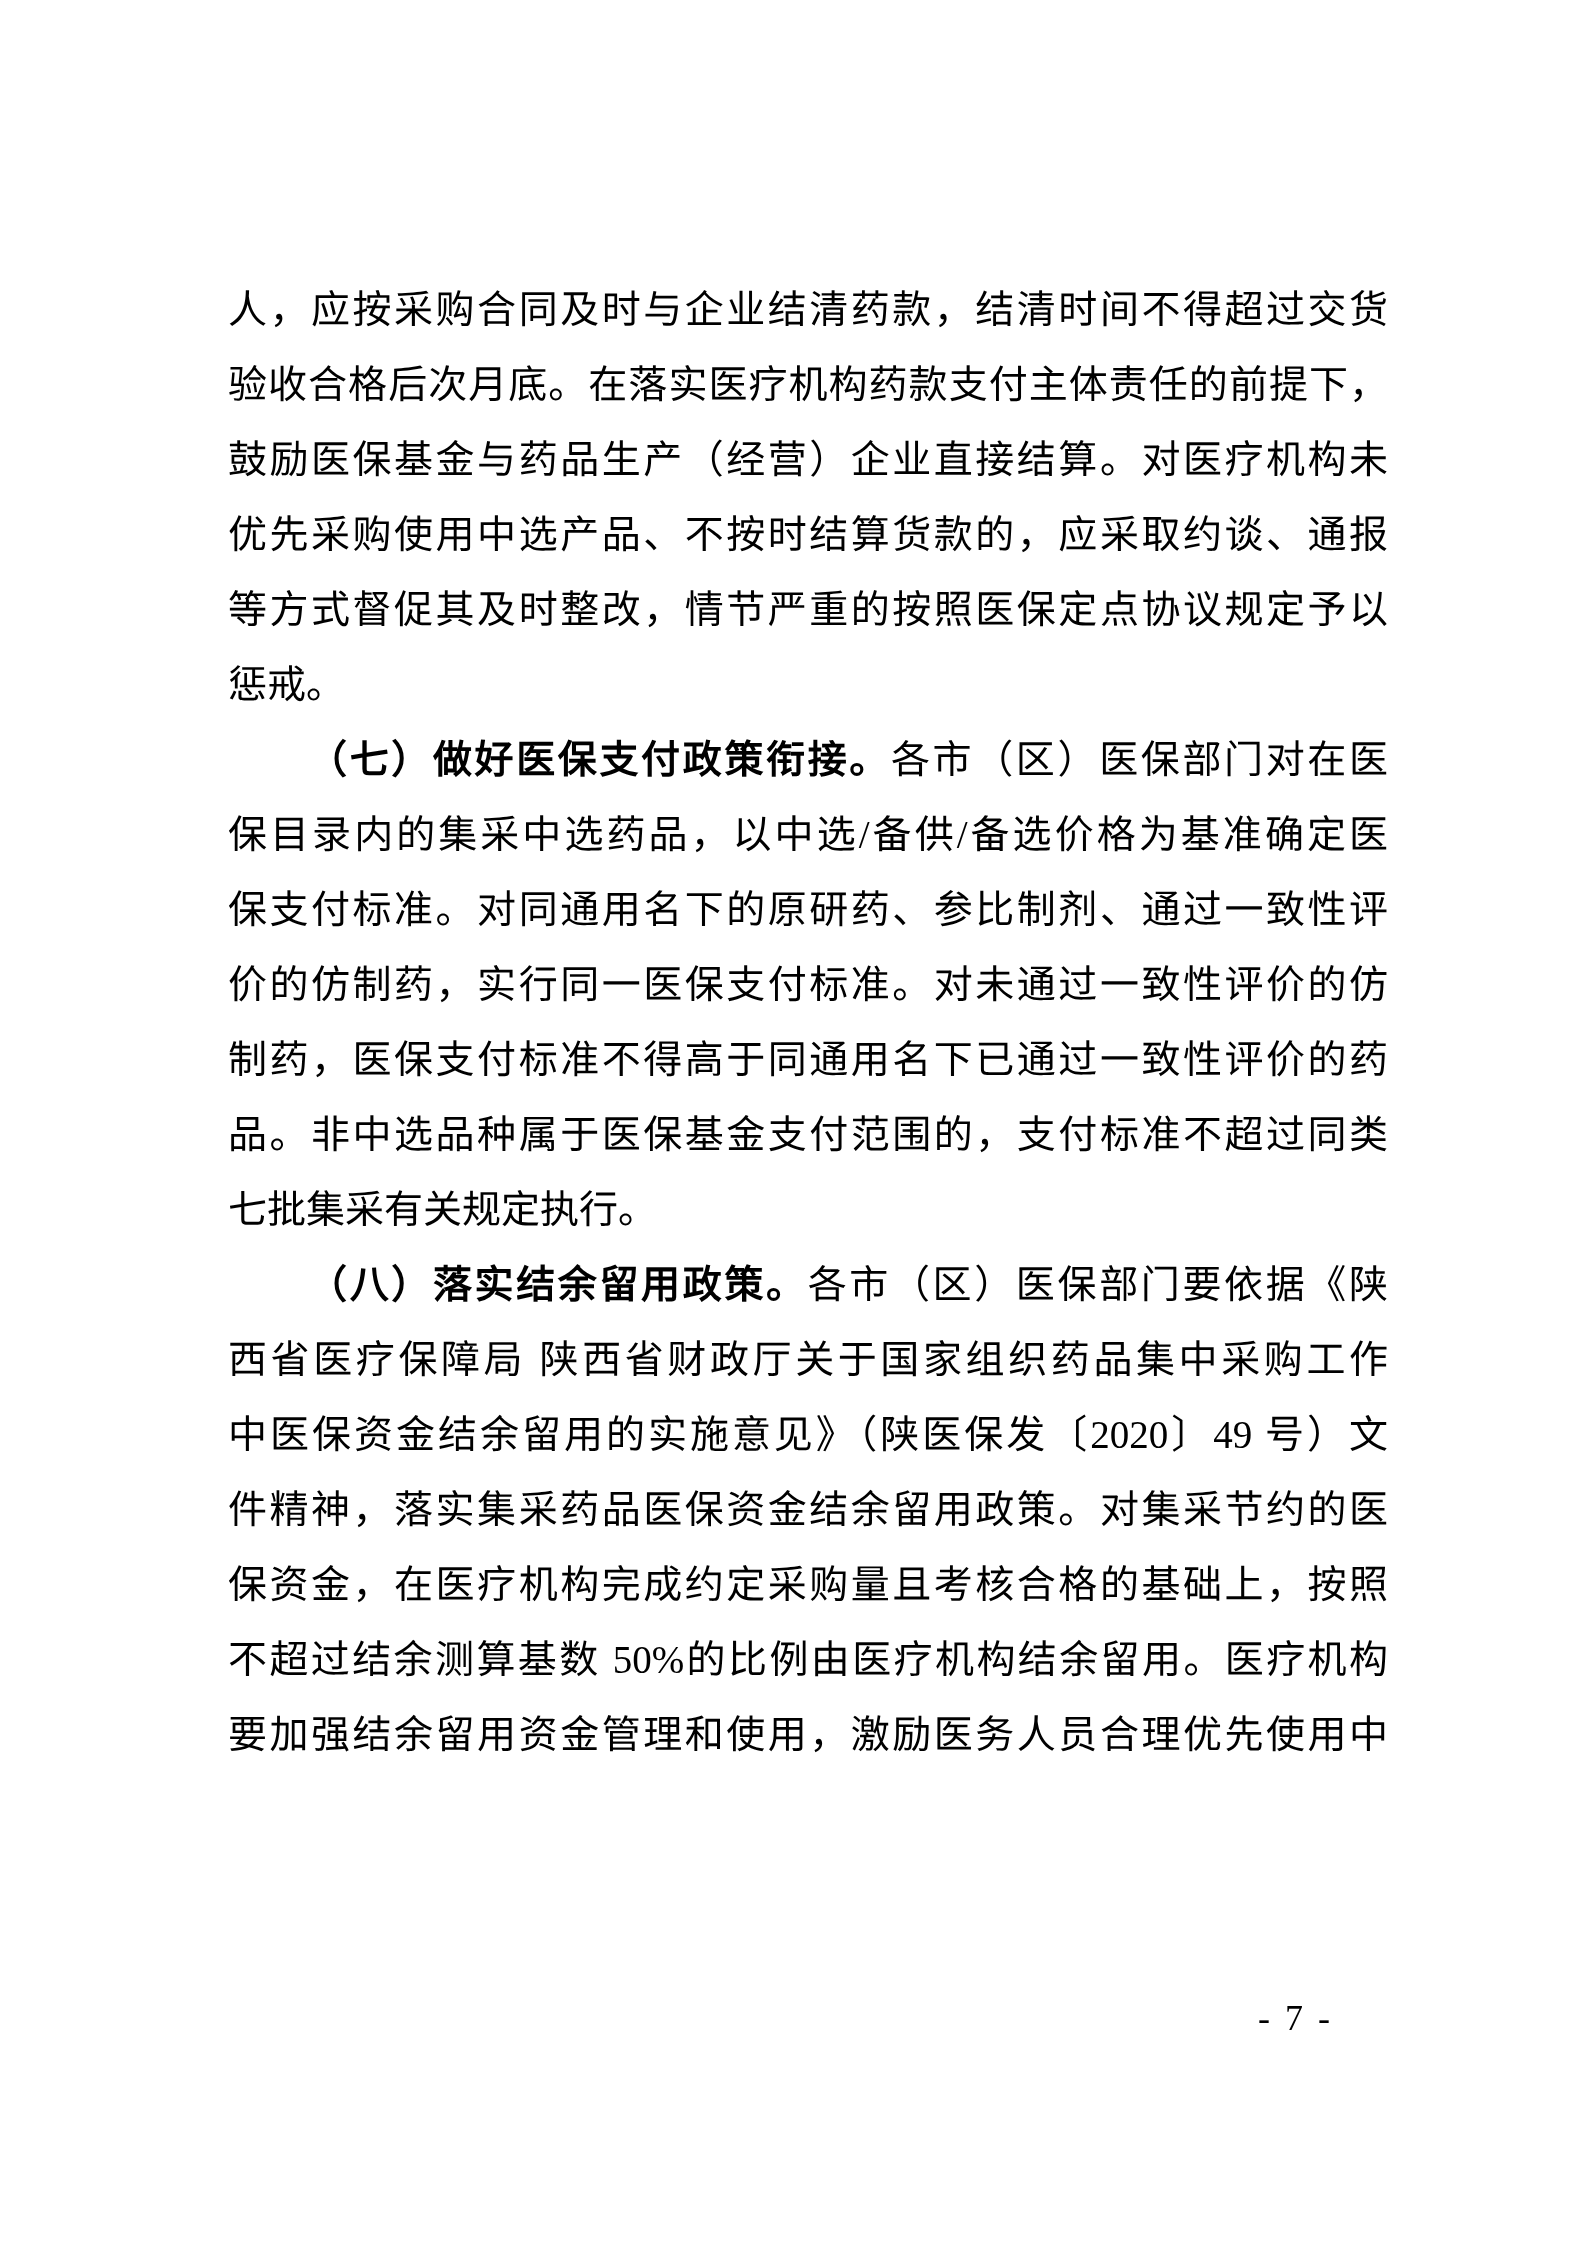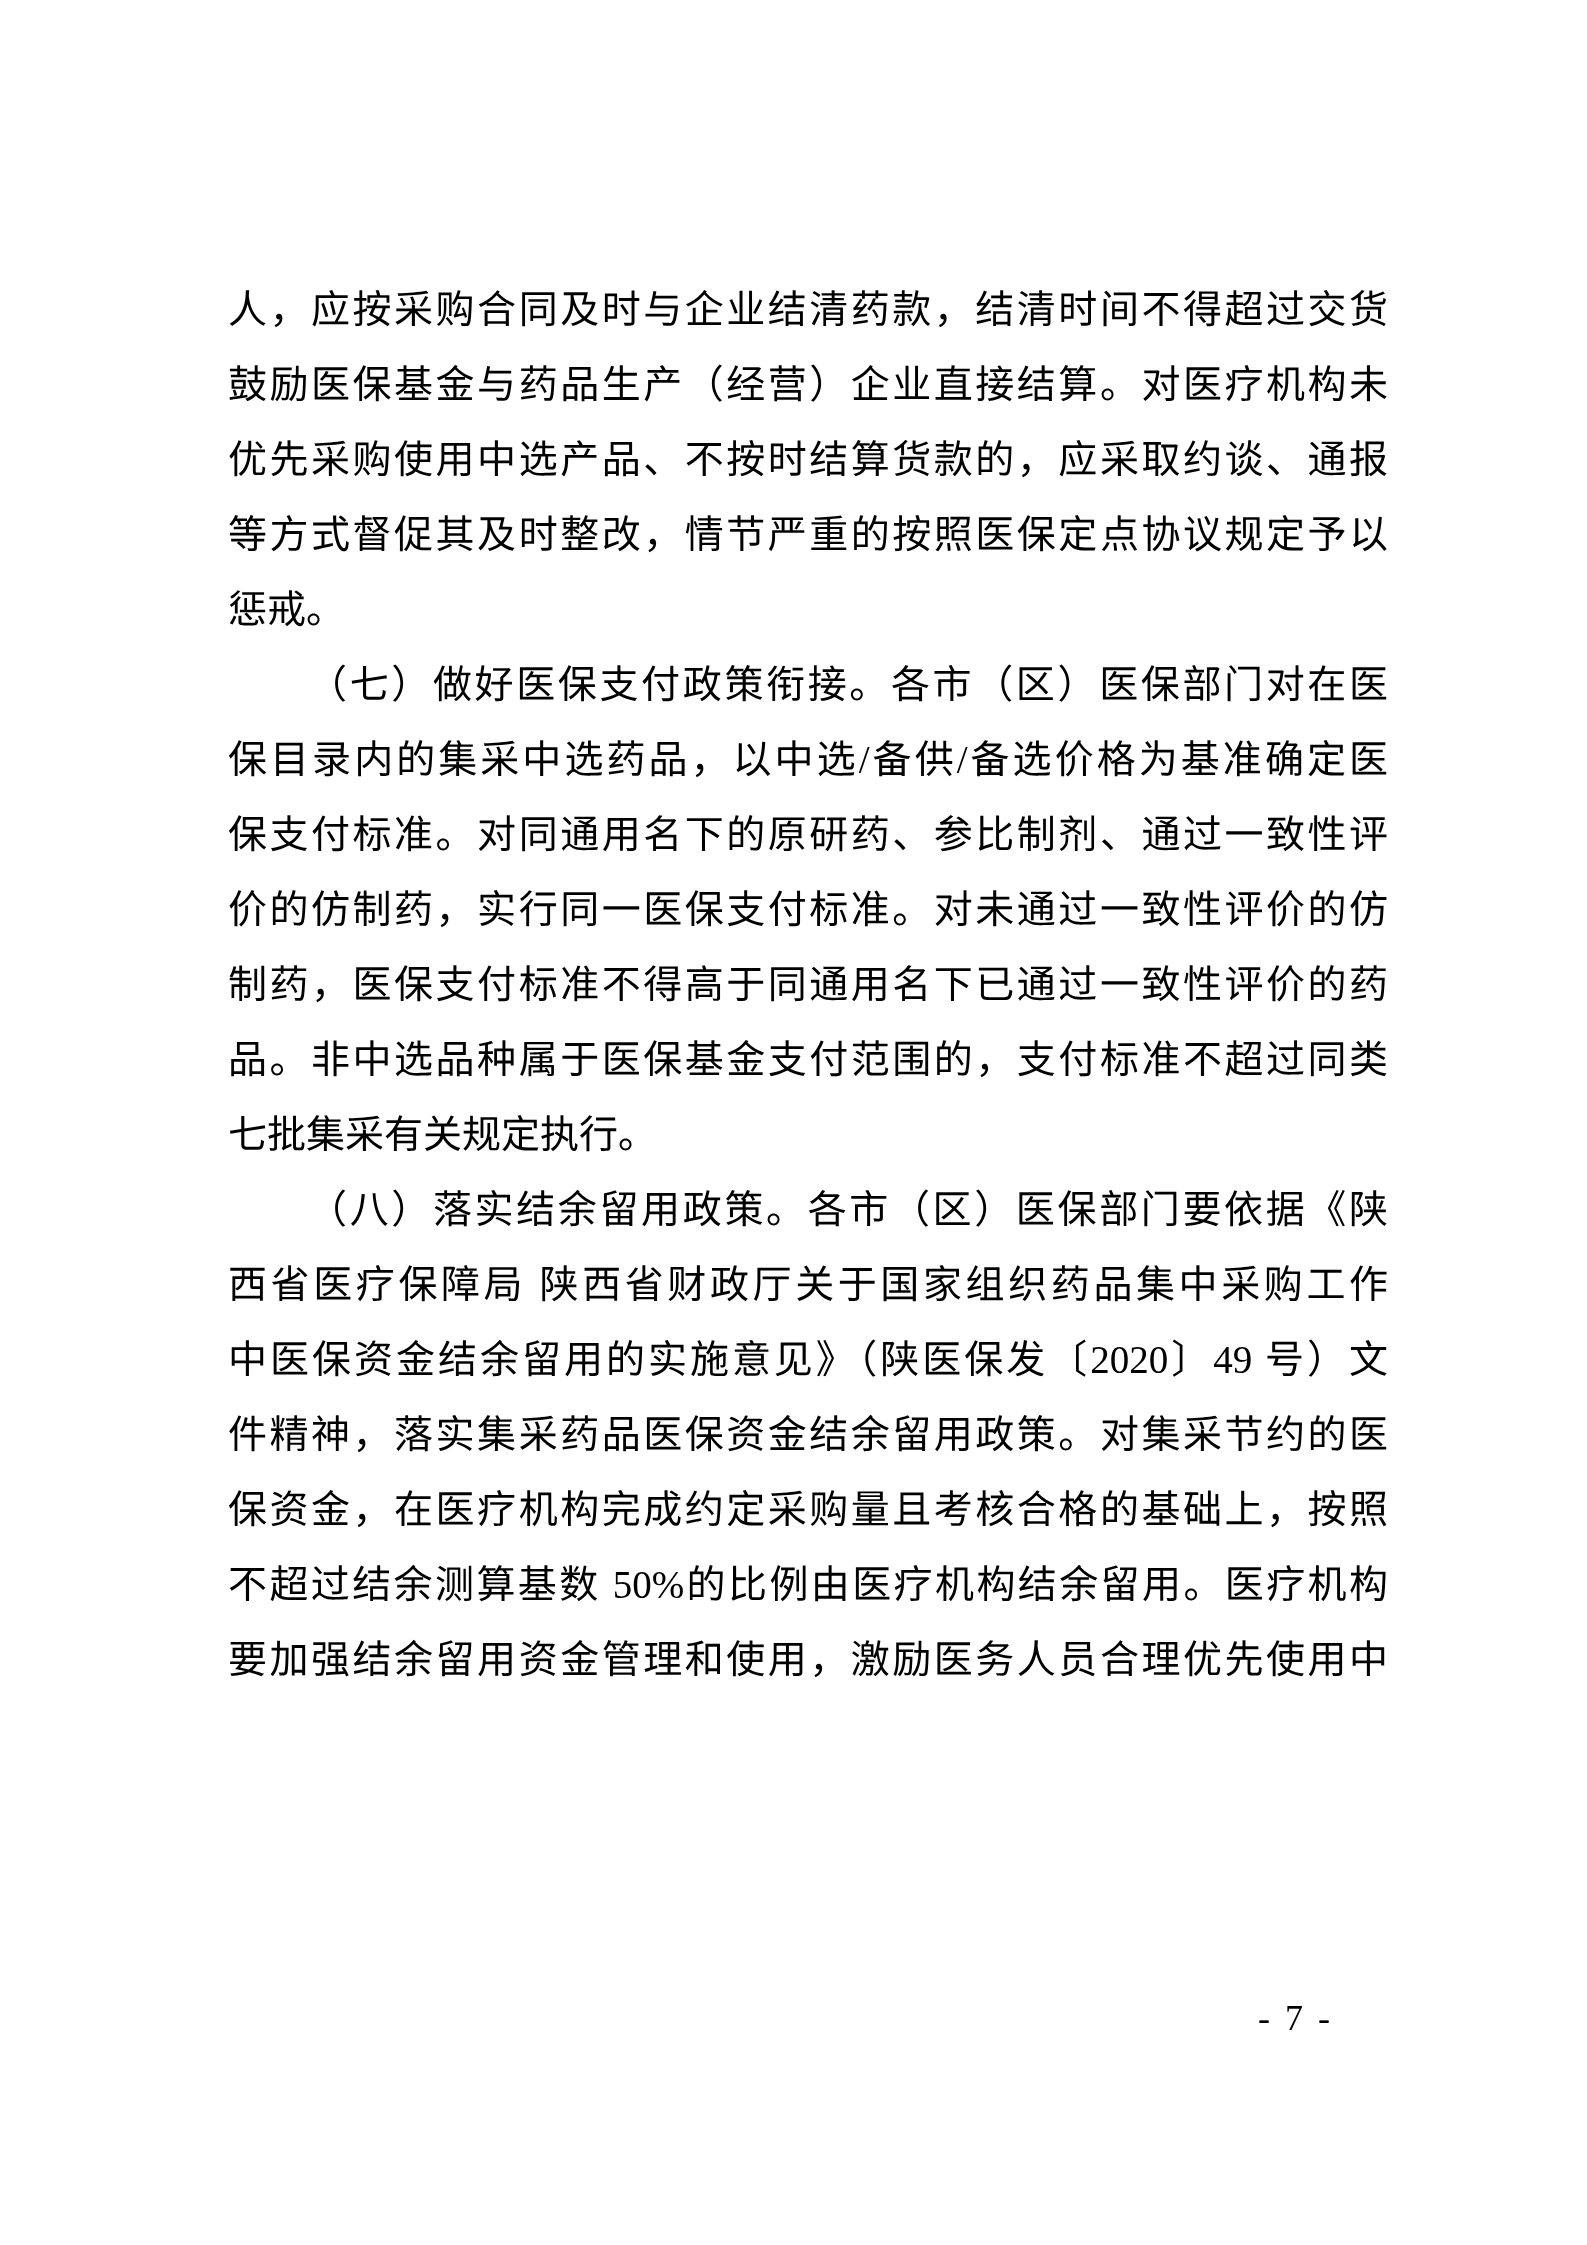--- a/index.html
+++ b/index.html
@@ -41,41 +41,42 @@
     overflow: hidden;
     white-space: normal;
   }
   .line.lastline {
     text-align-last: left;
   }
   .line.indent {
     text-indent: 80px;
   }
   .bold {
-    font-weight: normal;
+    font-weight: bold;
   }
   .page-number {
     position: absolute;
     left: 1258px;
     top: 1996px;
     font-size: 36px;
     line-height: 44px;
     letter-spacing: 3px;
     white-space: pre;
   }
 </style>
 </head>
 <body>
 
 <div class="page">
 
   <div class="content">
 
     <div class="para">
       <div class="line">人，应按采购合同及时与企业结清药款，结清时间不得超过交货</div>
+      <div class="line">验收合格后次月底。在落实医疗机构药款支付主体责任的前提下，</div>
       <div class="line">鼓励医保基金与药品生产（经营）企业直接结算。对医疗机构未</div>
       <div class="line">优先采购使用中选产品、不按时结算货款的，应采取约谈、通报</div>
       <div class="line">等方式督促其及时整改，情节严重的按照医保定点协议规定予以</div>
       <div class="line lastline">惩戒。</div>
     </div>
 
     <div class="para">
       <div class="line indent"><span class="bold">（七）做好医保支付政策衔接。</span><span>各市（区）医保部门对在医</span></div>
       <div class="line">保目录内的集采中选药品，以中选/备供/备选价格为基准确定医</div>
       <div class="line">保支付标准。对同通用名下的原研药、参比制剂、通过一致性评</div>

